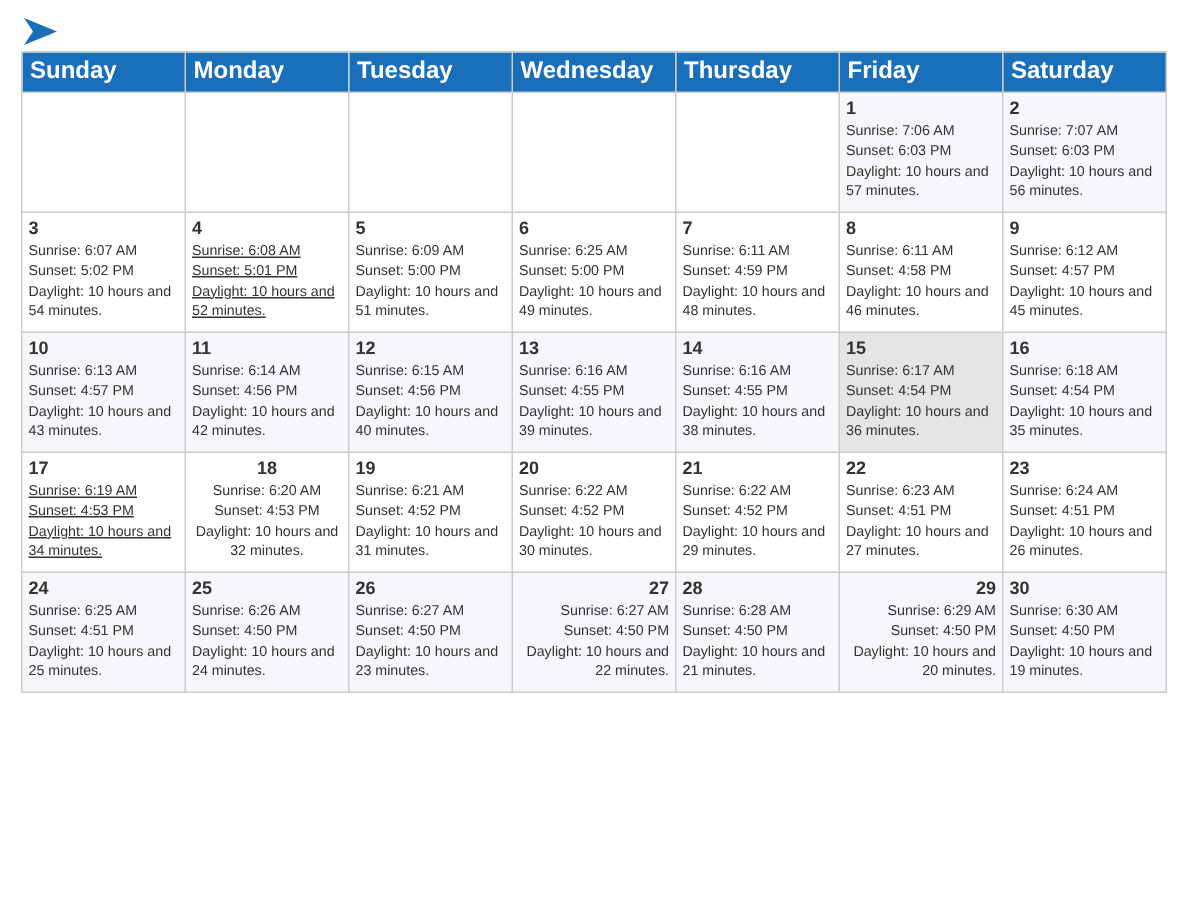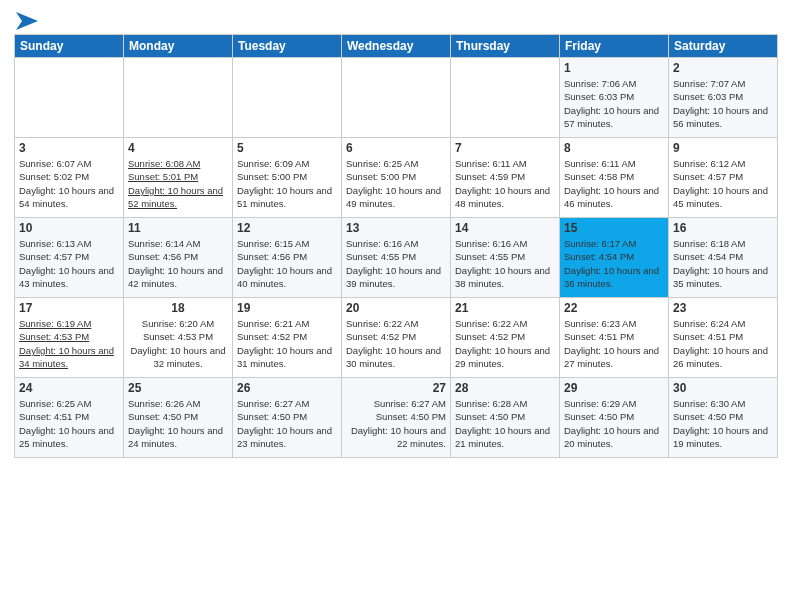--- a/index.html
+++ b/index.html
@@ -47,21 +47,21 @@
       color: #444;
     }
     .calendar {
       width: 100%;
       border-collapse: collapse;
       table-layout: fixed;
     }
     .calendar th {
       background: #1a6fba;
       color: #fff;
-      font-size: 12px;
+      font-size: 16px;
       font-weight: bold;
       padding: 4px 5px;
       text-align: left;
       border: 1px solid #ccc;
     }
     .calendar td {
       border: 1px solid #ccc;
       vertical-align: top;
       padding: 3px 4px;
       font-size: 10px;
@@ -211,21 +211,21 @@
             <div class="day-info" style="white-space: pre-line;">Sunrise: 6:16 AM
 Sunset: 4:55 PM
 Daylight: 10 hours and 39 minutes.</div>
           </td>
           <td style="background: rgb(245, 247, 250);">
             <span class="day-num">14</span>
             <div class="day-info" style="white-space: pre-line;">Sunrise: 6:16 AM
 Sunset: 4:55 PM
 Daylight: 10 hours and 38 minutes.</div>
           </td>
-          <td style="background: #0ea5e9;">
+          <td style="background: #e5e5e5;">
             <span class="day-num">15</span>
             <div class="day-info" style="white-space: pre-line;">Sunrise: 6:17 AM
 Sunset: 4:54 PM
 Daylight: 10 hours and 36 minutes.</div>
           </td>
           <td style="background: rgb(245, 247, 250);">
             <span class="day-num">16</span>
             <div class="day-info" style="white-space: pre-line;">Sunrise: 6:18 AM
 Sunset: 4:54 PM
 Daylight: 10 hours and 35 minutes.</div>
@@ -299,21 +299,21 @@
             <div class="day-info" style="white-space: pre-line;">Sunrise: 6:27 AM
 Sunset: 4:50 PM
 Daylight: 10 hours and 22 minutes.</div>
           </td>
           <td style="background: rgb(245, 247, 250);">
             <span class="day-num">28</span>
             <div class="day-info" style="white-space: pre-line;">Sunrise: 6:28 AM
 Sunset: 4:50 PM
 Daylight: 10 hours and 21 minutes.</div>
           </td>
-          <td style="background: rgb(245, 247, 250);">
+          <td style="background: rgb(245, 247, 250); text-align: right;">
             <span class="day-num">29</span>
             <div class="day-info" style="white-space: pre-line;">Sunrise: 6:29 AM
 Sunset: 4:50 PM
 Daylight: 10 hours and 20 minutes.</div>
           </td>
           <td style="background: rgb(245, 247, 250);">
             <span class="day-num">30</span>
             <div class="day-info" style="white-space: pre-line;">Sunrise: 6:30 AM
 Sunset: 4:50 PM
 Daylight: 10 hours and 19 minutes.</div>

